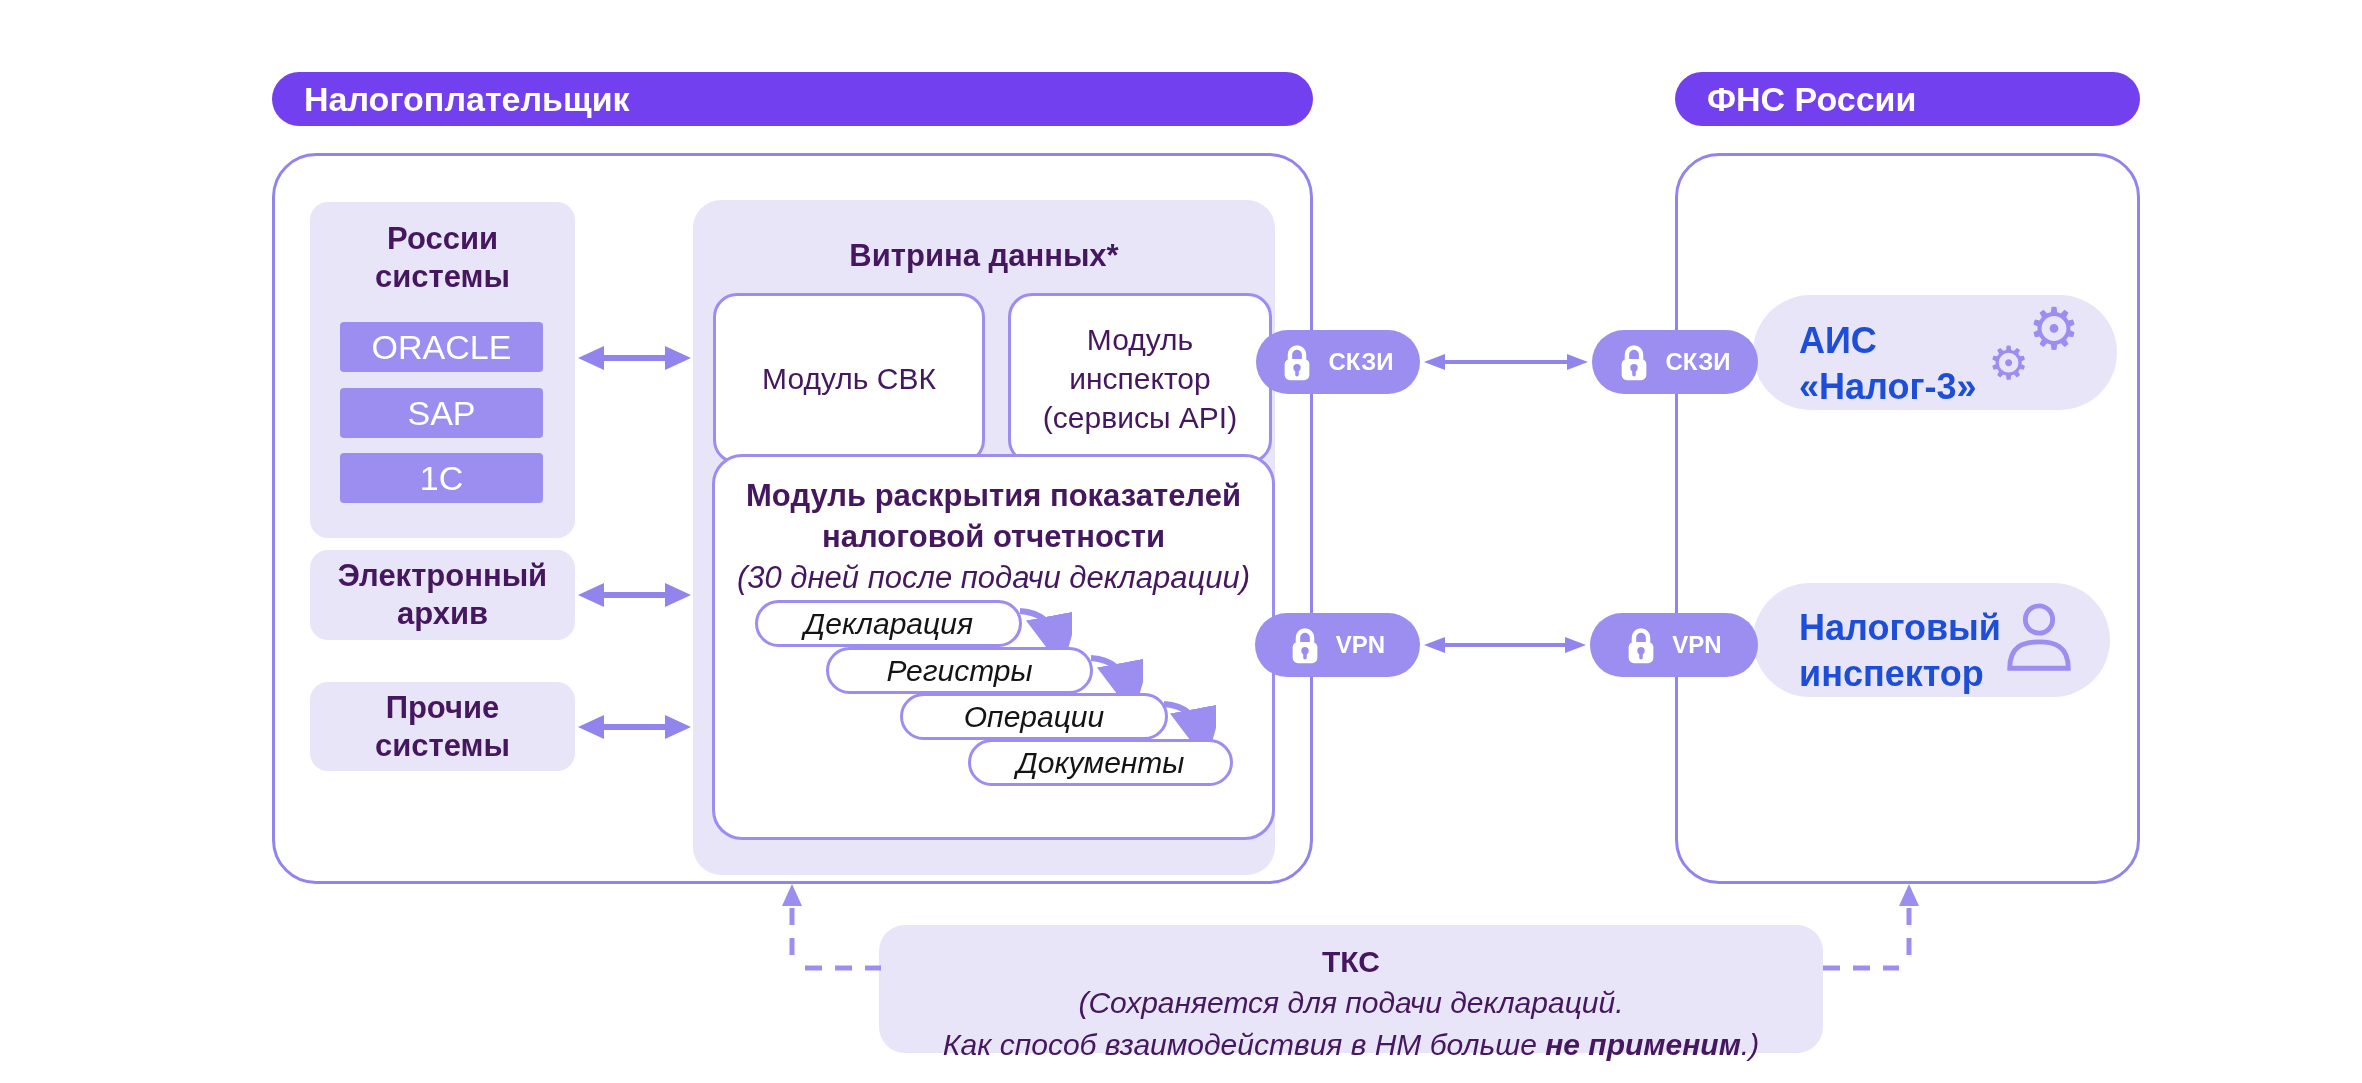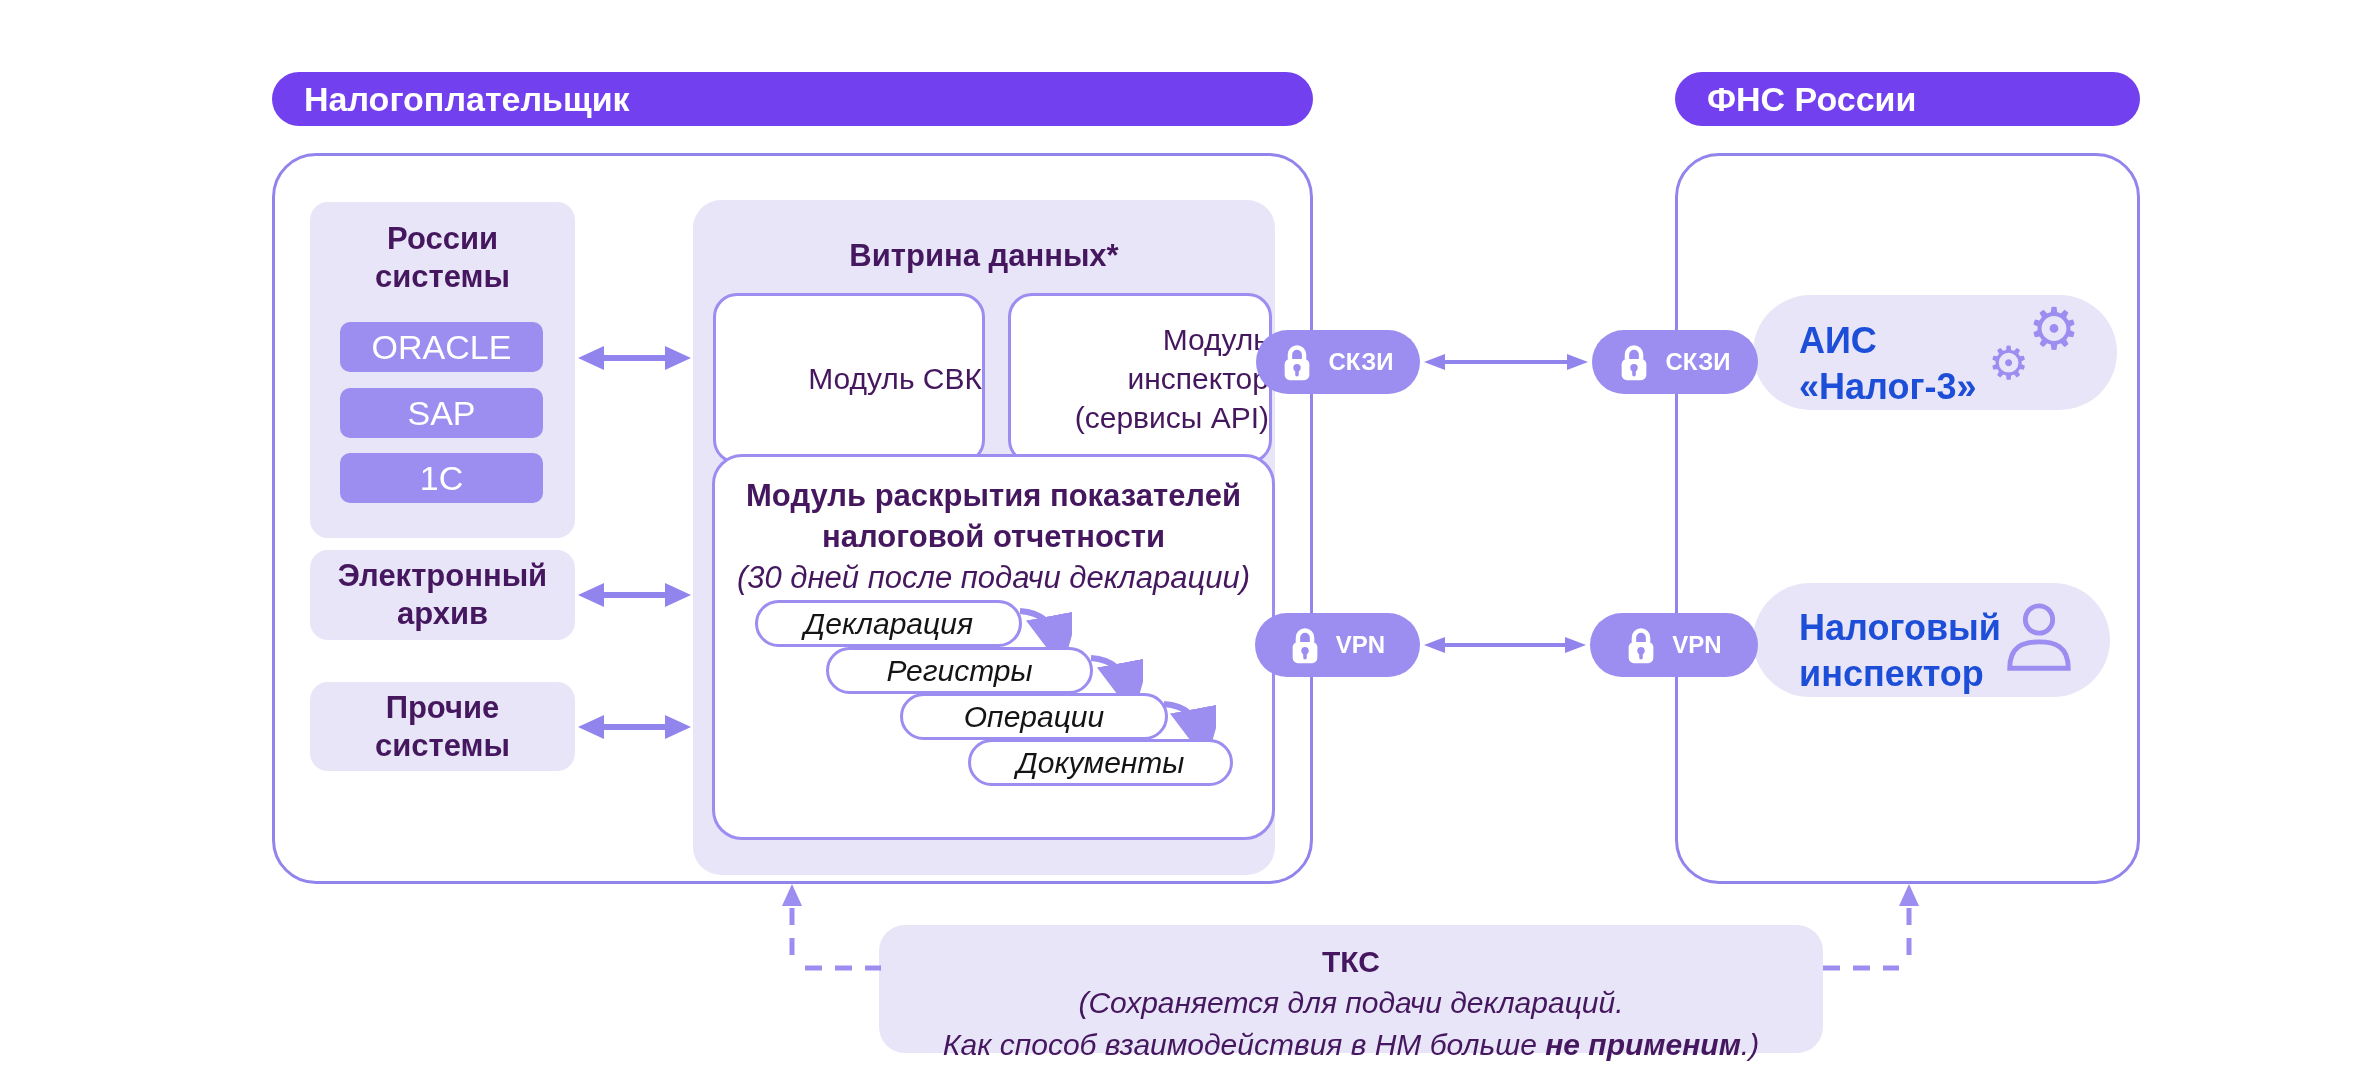--- a/index.html
+++ b/index.html
@@ -15,31 +15,31 @@
   .container-box{
     position:absolute;background:#ffffff;border:3px solid #9184EC;border-radius:44px;box-sizing:border-box;
   }
   .lavbox{
     position:absolute;background:#E9E5F8;border-radius:18px;color:#45175E;
     font-weight:bold;font-size:31px;text-align:center;
     display:flex;flex-direction:column;justify-content:center;line-height:1.22;
   }
   .lavbox-top{justify-content:flex-start;padding-top:18px;}
   .sysbtn{
-    position:absolute;background:#9C8DF0;border-radius:10px;color:#ffffff;
+    position:absolute;background:#9C8DF0;border-radius:4px;color:#ffffff;
     font-size:34px;display:flex;align-items:center;justify-content:center;
   }
   .panel{position:absolute;background:#E9E5F8;border-radius:28px;}
   .panel-title{
     position:absolute;color:#45175E;font-weight:bold;font-size:31px;text-align:center;
   }
   .whitebox{
     position:absolute;background:#ffffff;border:3px solid #9C8DF0;border-radius:24px;
     color:#45175E;font-size:30px;text-align:center;
-    display:flex;flex-direction:column;justify-content:center;line-height:1.3;box-sizing:border-box;align-items:flex-end;
+    display:flex;flex-direction:column;justify-content:center;line-height:1.3;box-sizing:border-box;
   }
   .discbox{
     position:absolute;background:#ffffff;border:3px solid #9C8DF0;border-radius:30px;box-sizing:border-box;
   }
   .disc-title{
     position:absolute;color:#45175E;font-size:31px;text-align:center;line-height:1.32;
   }
   .disc-title .b{font-weight:bold;}
   .disc-title .i{font-style:italic;}
   .pill{

